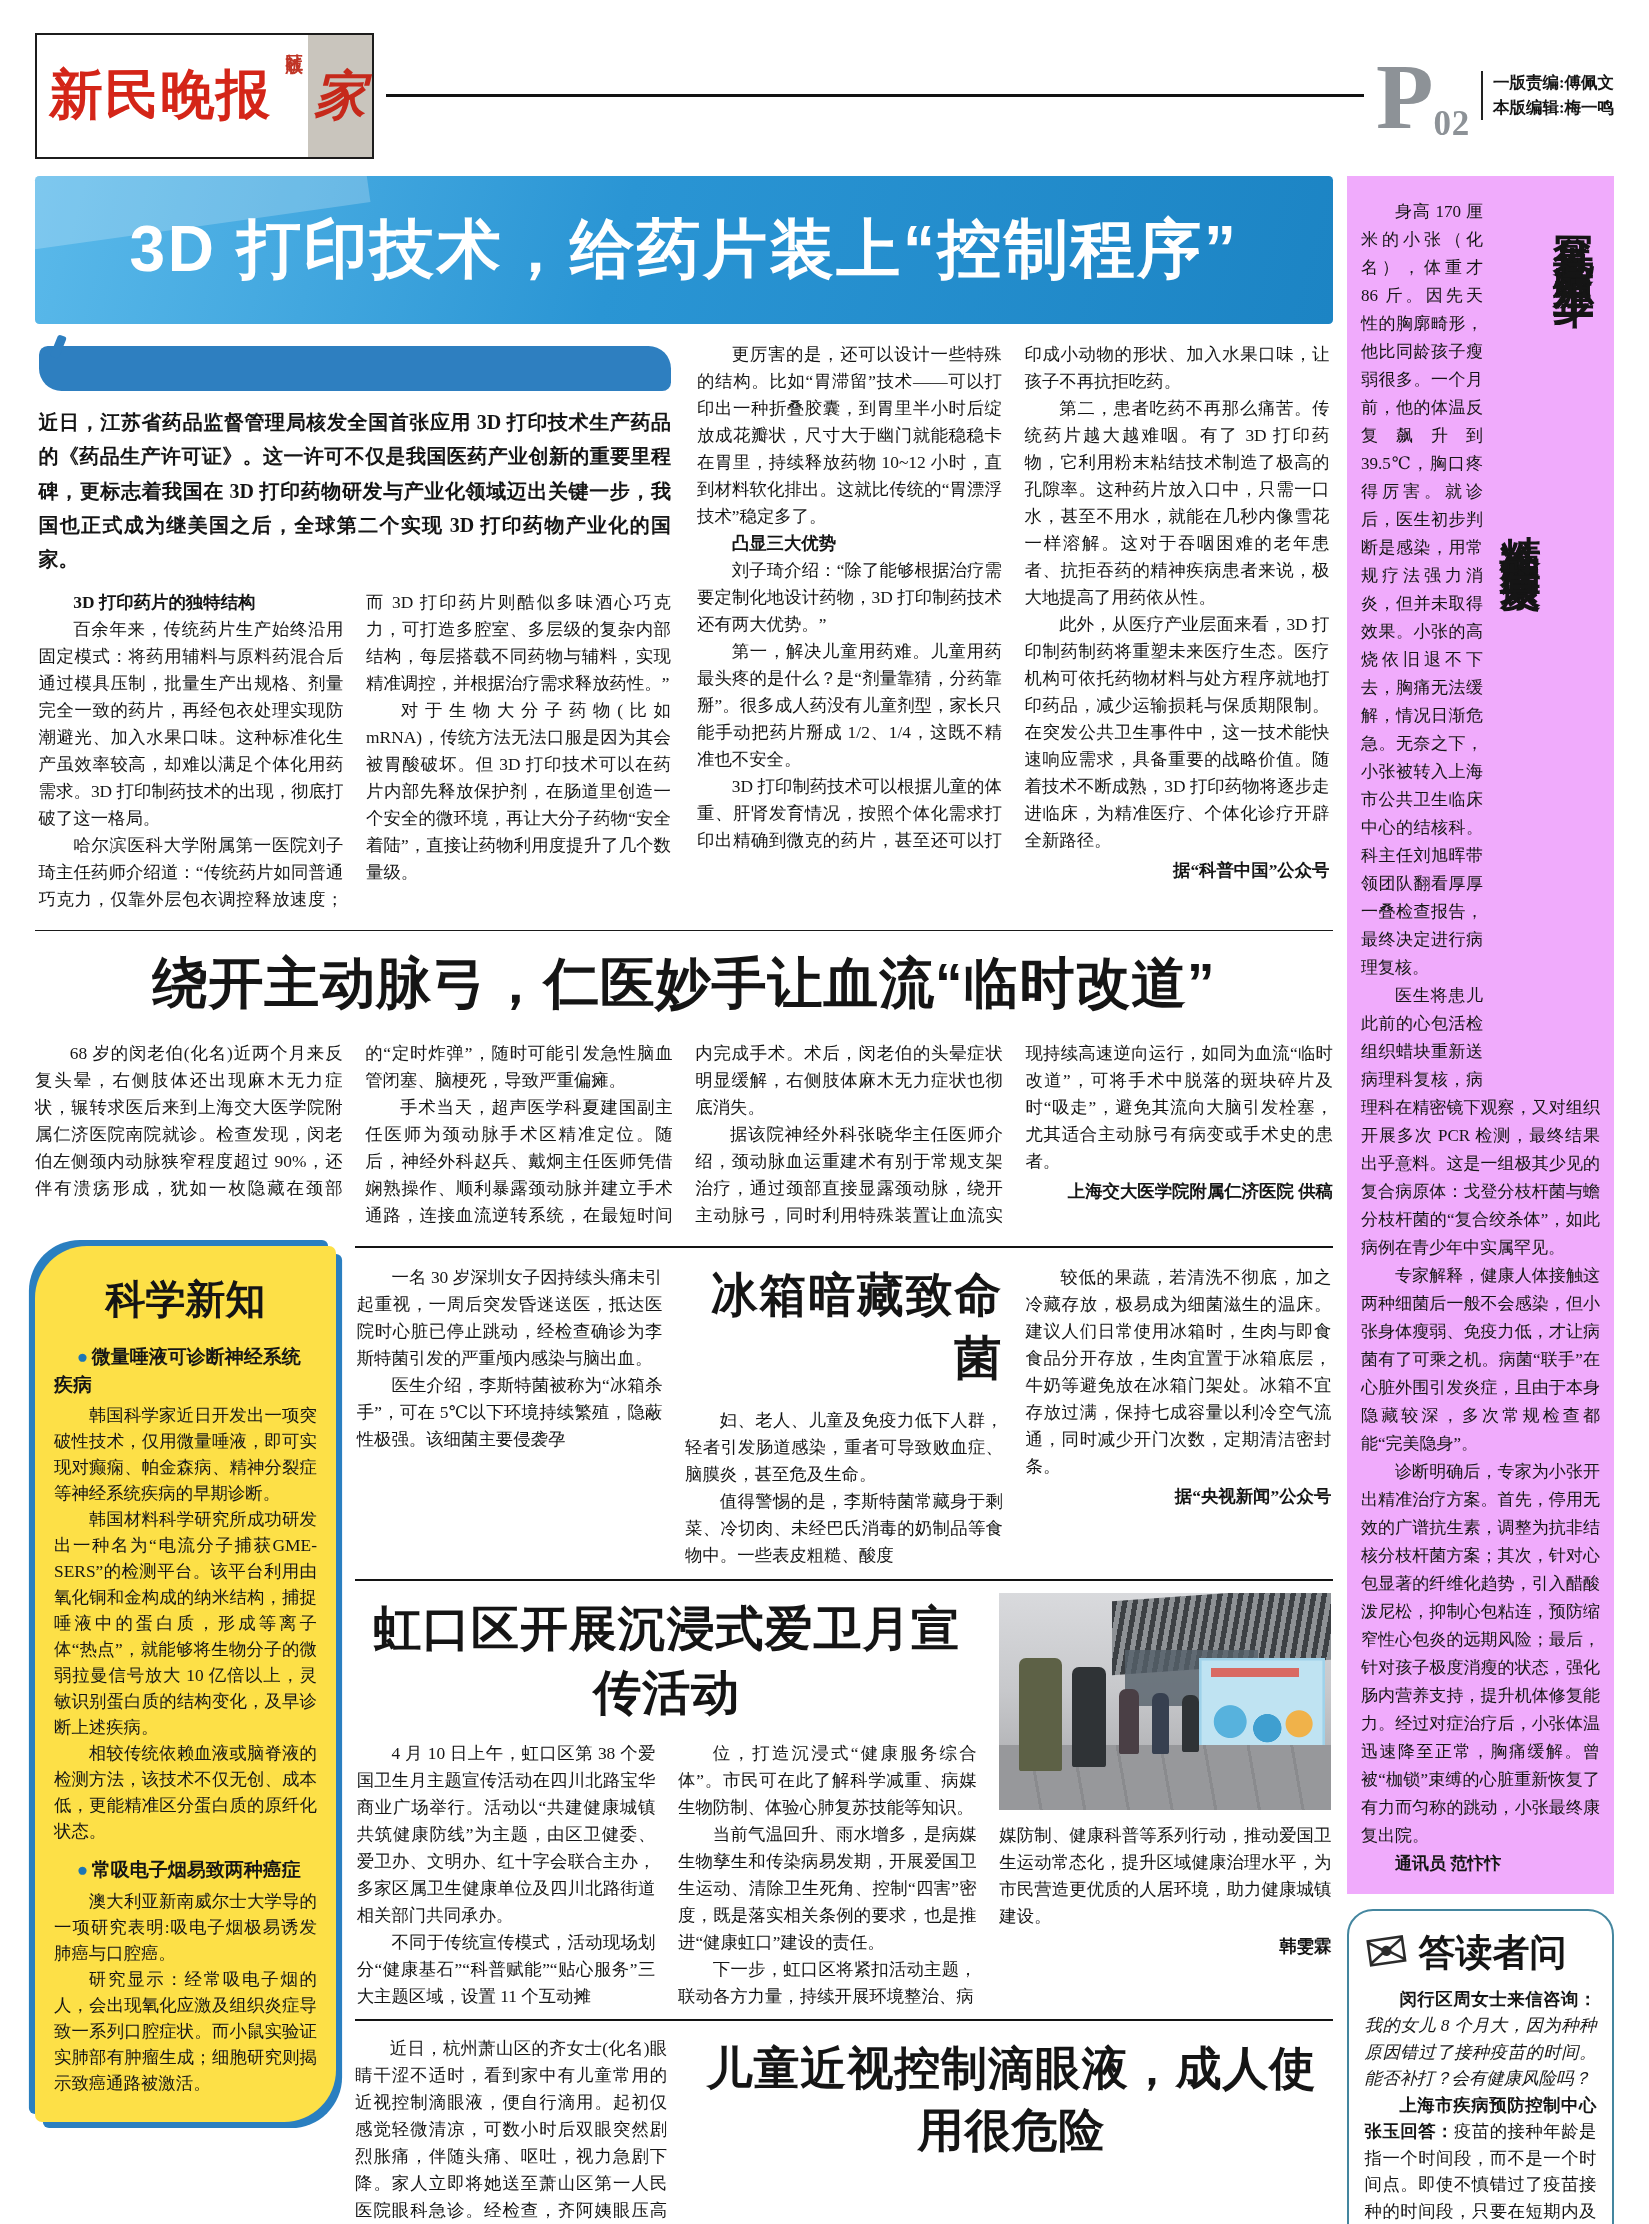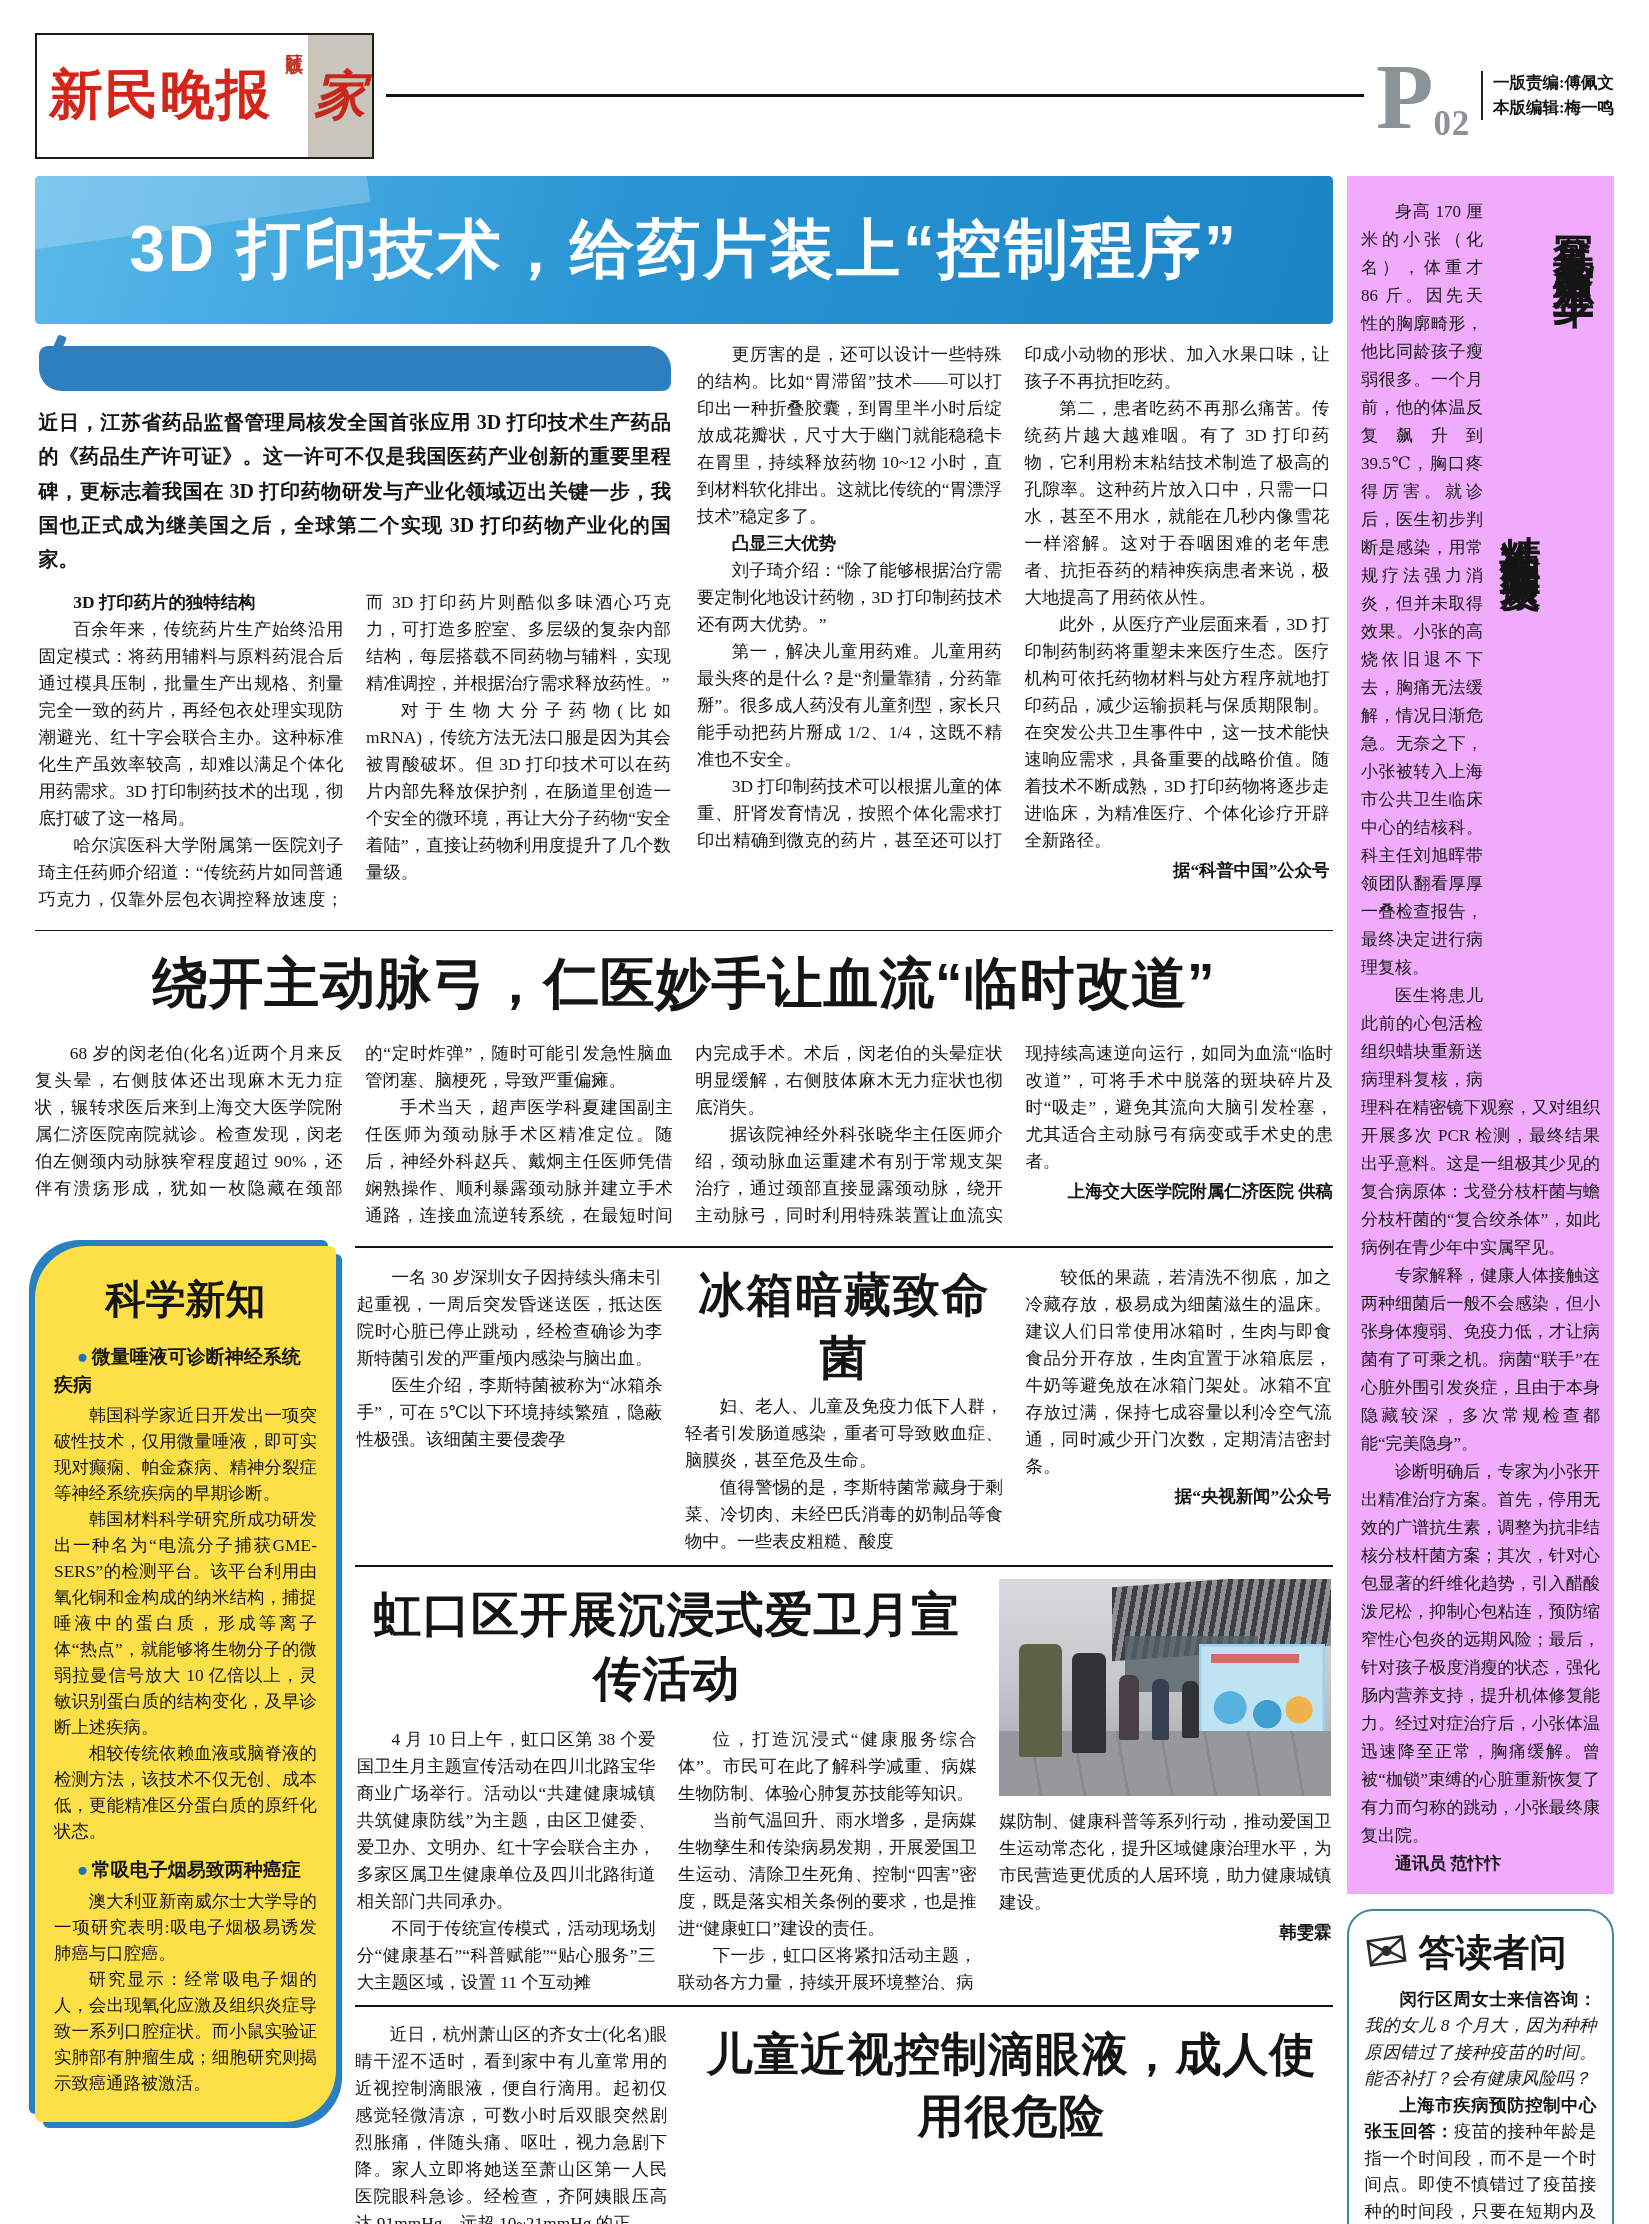--- a/index.html
+++ b/index.html
@@ -58,21 +58,21 @@
   .sci-box{background:#fde047;border-radius:52px 7px 52px 7px;padding:22.6px 19px 26px;
            box-shadow:-7px -7px 0 -0.9px #2a7fc0,7px 7px 0 -0.9px #2a7fc0;box-sizing:border-box;}
   .sci-title{font-size:40px;font-weight:900;text-align:center;font-family:"Liberation Sans","DejaVu Sans",sans-serif;margin:3.5px 0 15.6px;}
   .sci-item-title{font-size:19px;font-weight:900;text-indent:1.2em;margin:12px 0 3.5px;line-height:28px;}
   .sci-dot{color:#1d76b4;margin-right:3.5px;}
   .sci-box p.body{font-size:17.4px;line-height:26px;}
   
   .fridge{border-top:2.6px solid #141414;border-bottom:2.6px solid #141414;padding:15.6px 1.7px 10.4px;
           display:grid;grid-template-columns:1fr 1.04fr 1fr;column-gap:22.6px;}
   .fridge h3{font-size:47px;font-weight:900;font-family:"Liberation Sans","DejaVu Sans",sans-serif;
-             text-align:center;margin:0 0 3px;letter-spacing:1.7px;}
+             text-align:right;margin:0 0 17px;letter-spacing:1.7px;}
   
   .hongkou{display:grid;grid-template-columns:1fr 1fr 332px;column-gap:22.6px;padding:12px 1.7px 8.7px;}
   .hongkou h3{grid-column:1/3;font-size:48px;font-weight:900;text-align:center;margin:3.5px 0 15.6px;
               font-family:"Liberation Sans","DejaVu Sans",sans-serif;letter-spacing:0.9px;}
   .photo-block{grid-column:3;grid-row:1/3;}
   .photo{height:217px;position:relative;overflow:hidden;background:linear-gradient(#d9dadd 0%,#c7c8cb 45%,#a3a4a7 100%);}
   .ph-roof{position:absolute;left:34%;top:0;width:70%;height:34%;background:repeating-linear-gradient(100deg,#3c4044 0 5.2px,#8d9195 5.2px 10.4px);transform:skewY(-4deg);}
   .ph-glass{position:absolute;left:38%;top:26%;width:40%;height:26%;background:#55606a;opacity:.8;}
   .ph-mural{position:absolute;right:2%;top:30%;width:38%;height:46%;background:#bfe3f2;
             box-shadow:inset 0 0 0 2.6px #9fd2ea;}
@@ -141,21 +141,21 @@
       </div>
 
       <div class="art3d-flex">
         <div class="half">
           <div class="lead-row">
             <div class="quote-icon"></div>
             <div class="lead-text">近日，江苏省药品监督管理局核发全国首张应用 3D 打印技术生产药品的《药品生产许可证》。这一许可不仅是我国医药产业创新的重要里程碑，更标志着我国在 3D 打印药物研发与产业化领域迈出关键一步，我国也正式成为继美国之后，全球第二个实现 3D 打印药物产业化的国家。</div>
           </div>
           <div class="twocol">
             <p class="body subhead">3D 打印药片的独特结构</p>
-            <p class="body">百余年来，传统药片生产始终沿用固定模式：将药用辅料与原料药混合后通过模具压制，批量生产出规格、剂量完全一致的药片，再经包衣处理实现防潮避光、红十字会联合主办。这种标准化生产虽效率较高，却难以满足个体化用药需求。3D 打印制药技术的出现，彻底打破了这一格局。</p>
+            <p class="body">百余年来，传统药片生产始终沿用固定模式：将药用辅料与原料药混合后通过模具压制，批量生产出规格、剂量完全一致的药片，再经包衣处理实现防潮避光、加入水果口味。这种标准化生产虽效率较高，却难以满足个体化用药需求。3D 打印制药技术的出现，彻底打破了这一格局。</p>
             <p class="body">哈尔滨医科大学附属第一医院刘子琦主任药师介绍道：“传统药片如同普通巧克力，仅靠外层包衣调控释放速度；而 3D 打印药片则酷似多味酒心巧克力，可打造多腔室、多层级的复杂内部结构，每层搭载不同药物与辅料，实现精准调控，并根据治疗需求释放药性。”</p>
             <p class="body">对于生物大分子药物(比如 mRNA)，传统方法无法口服是因为其会被胃酸破坏。但 3D 打印技术可以在药片内部先释放保护剂，在肠道里创造一个安全的微环境，再让大分子药物“安全着陆”，直接让药物利用度提升了几个数量级。</p>
           </div>
         </div>
         <div class="half">
           <div class="twocol">
             <p class="body">更厉害的是，还可以设计一些特殊的结构。比如“胃滞留”技术——可以打印出一种折叠胶囊，到胃里半小时后绽放成花瓣状，尺寸大于幽门就能稳稳卡在胃里，持续释放药物 10~12 小时，直到材料软化排出。这就比传统的“胃漂浮技术”稳定多了。</p>
             <p class="body subhead subhead-big">凸显三大优势</p>
             <p class="body">刘子琦介绍：“除了能够根据治疗需要定制化地设计药物，3D 打印制药技术还有两大优势。”</p>
             <p class="body">第一，解决儿童用药难。儿童用药最头疼的是什么？是“剂量靠猜，分药靠掰”。很多成人药没有儿童剂型，家长只能手动把药片掰成 1/2、1/4，这既不精准也不安全。</p>

